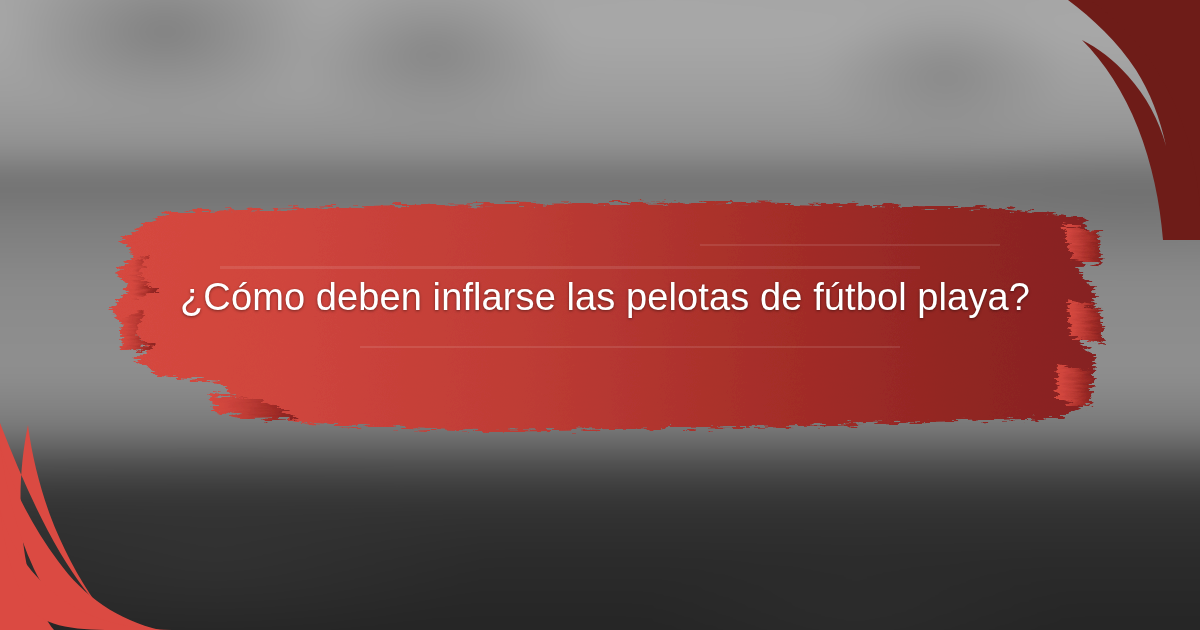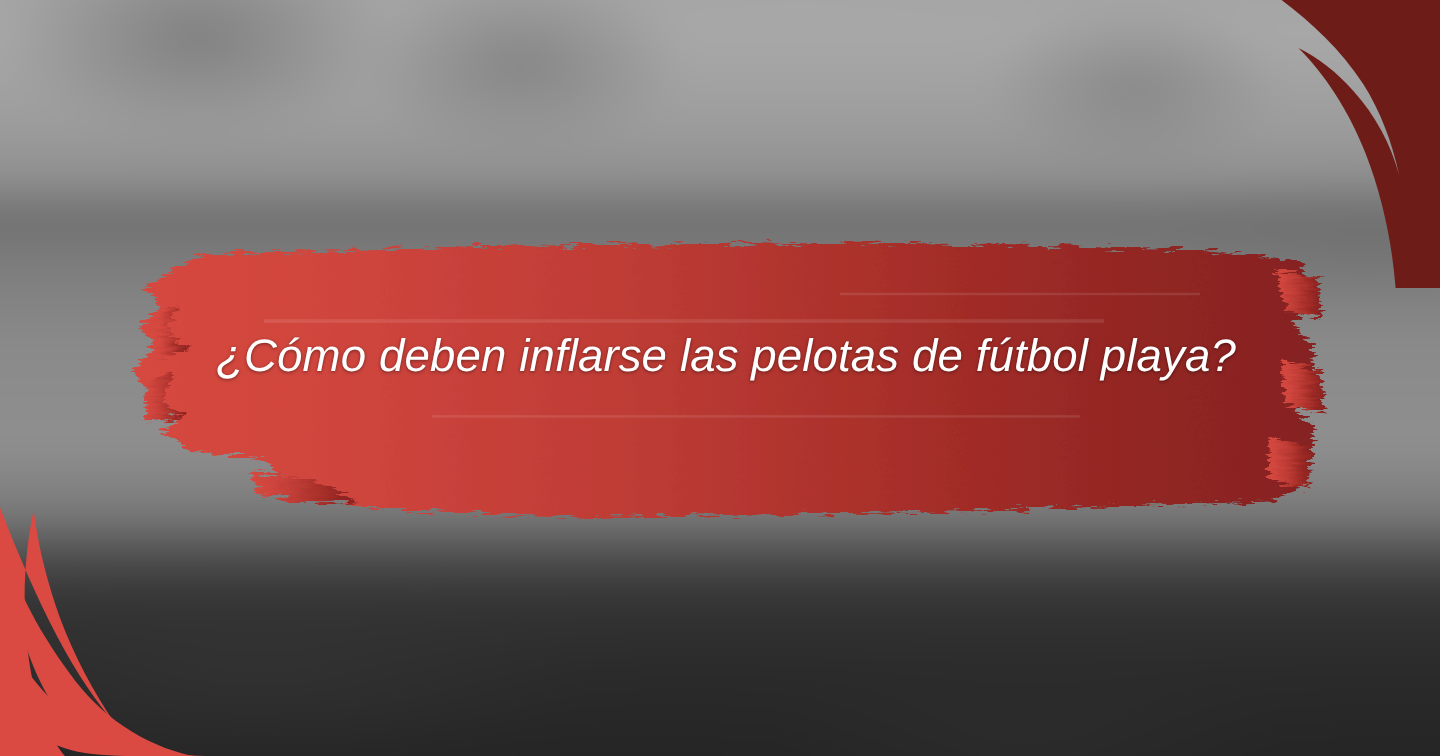--- a/index.html
+++ b/index.html
@@ -11,21 +11,20 @@
   body {
     font-family: "Liberation Sans", sans-serif;
   }
 
   .card {
     position: relative;
     width: 1200px;
     height: 630px;
     overflow: hidden;
     background: #6e6e6e;
-    font-style: italic;
   }
 
   
   .bg-photo {
     position: absolute;
     inset: -40px;
     filter: blur(14px) grayscale(100%);
     background-color: #8d8d8d;
     background-image:
       radial-gradient(ellipse 240px 120px at 16% 10%, rgba(120,120,120,.85), rgba(120,120,120,0) 70%),

